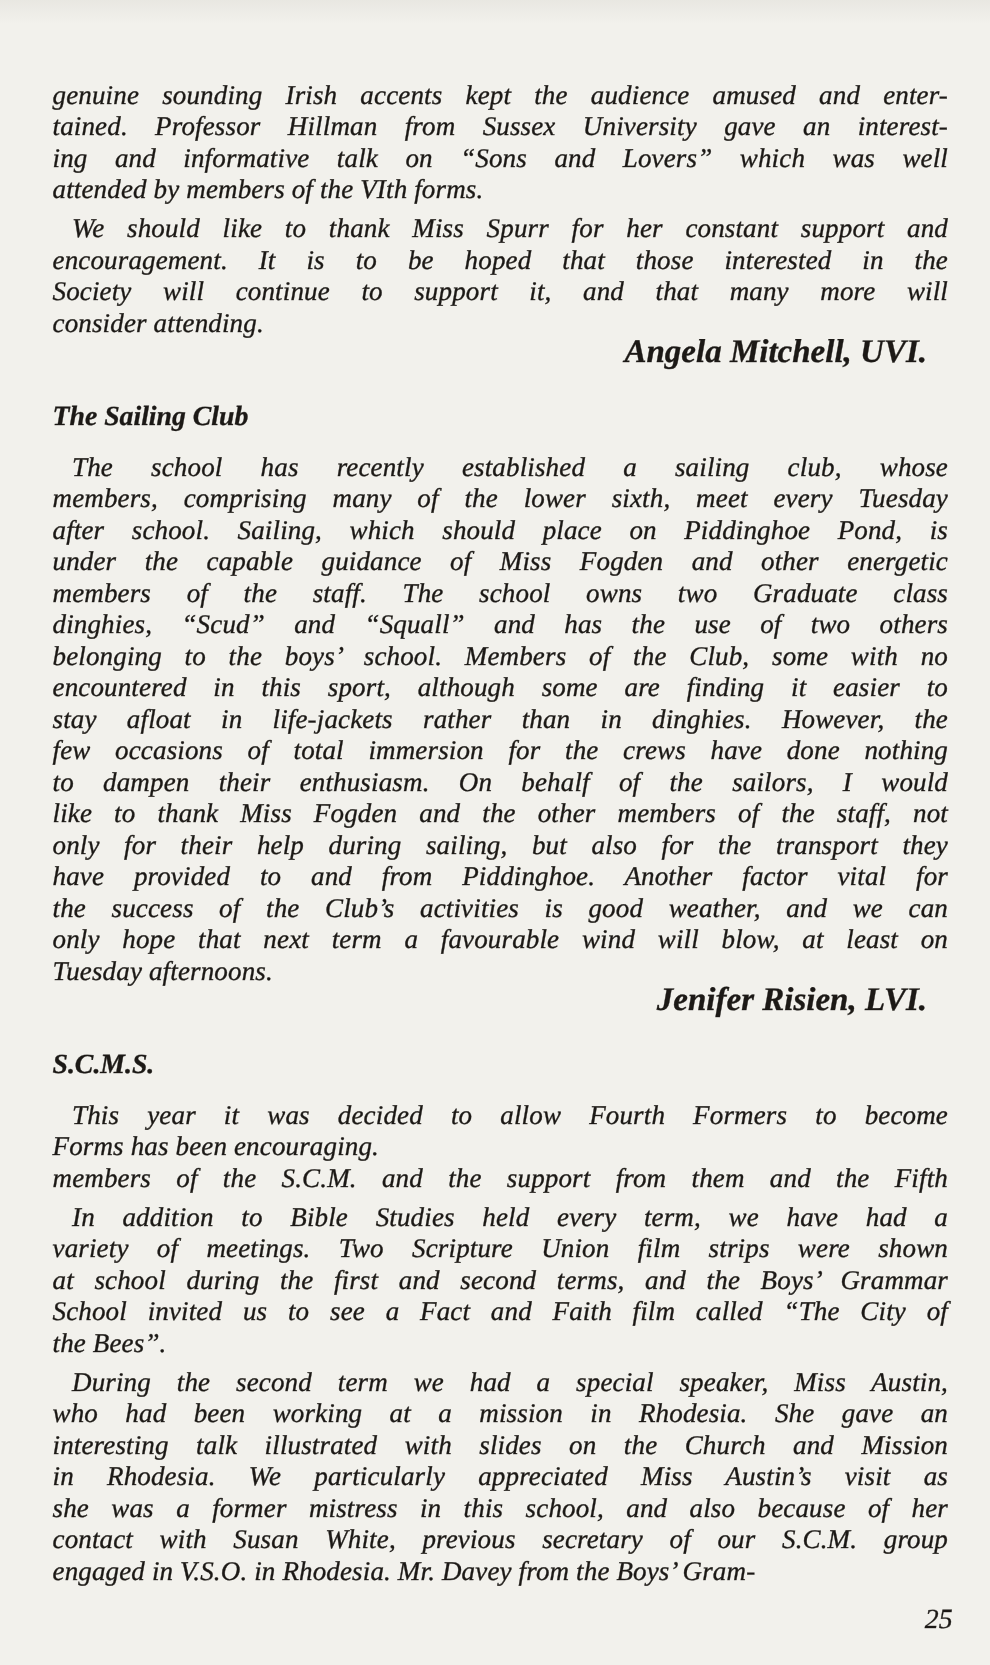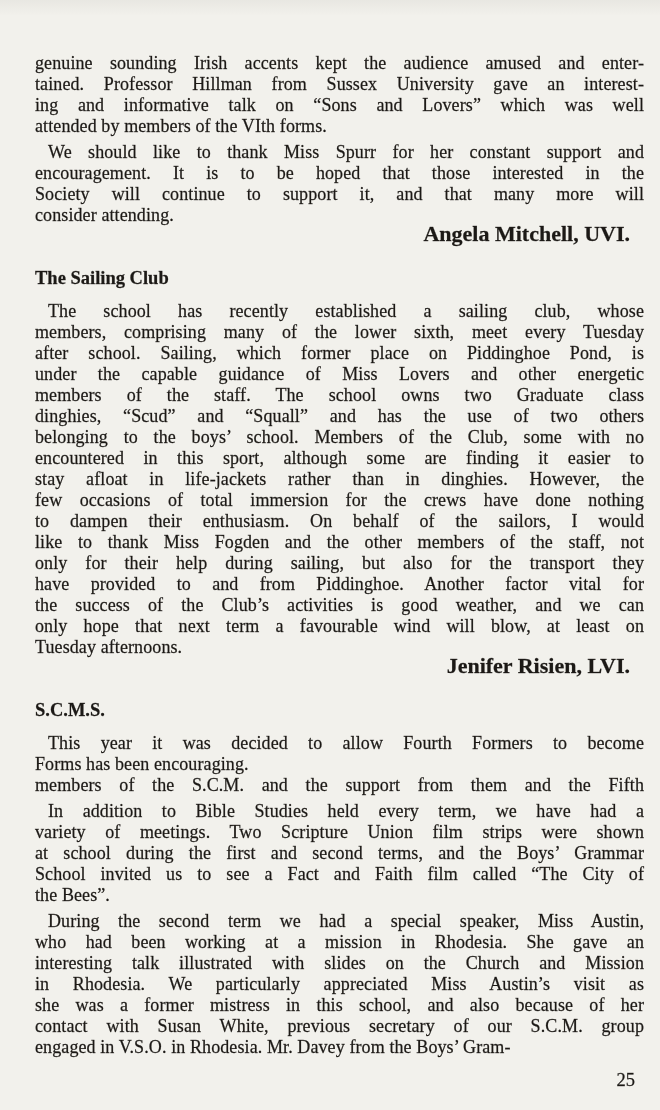--- a/index.html
+++ b/index.html
@@ -9,27 +9,28 @@
   html, body { margin: 0; padding: 0; }
   body {
     width: 660px; height: 1110px;
     background: var(--paper);
     overflow: hidden;
   }
   .page {
     position: relative;
     box-sizing: border-box;
     width: 660px; height: 1070px;
-    padding: 53px 16px 0 35px;
+    padding: 53px 28px 0 35px;
     background:
       linear-gradient(180deg, rgba(105,100,90,0.07), rgba(105,100,90,0) 16px),
       radial-gradient(130% 110% at 50% 45%, rgba(0,0,0,0) 72%, rgba(90,85,75,0.07) 100%),
       var(--paper);
     color: var(--ink);
     font-family: "Liberation Serif", "DejaVu Serif", serif;
+    font-style: italic;
     -webkit-text-stroke: 0.3px rgba(28,25,22,0.75);
   }
   .line {
     font-size: 18px;
     line-height: 21px;
     text-align: justify;
     text-align-last: justify;
     letter-spacing: 0.1px;
     white-space: normal;
   }
@@ -75,22 +76,22 @@
         <div class="line first">We should like to thank Miss Spurr for her constant support and</div>
         <div class="line">encouragement.  It is to be hoped that those interested in the</div>
         <div class="line">Society will continue to support it, and that many more will</div>
         <div class="line last">consider attending.</div>
       </div>
       <div class="signature">Angela Mitchell, UVI.</div>
       <div class="heading">The Sailing Club</div>
       <div class="para indent">
         <div class="line first">The school has recently established a sailing club, whose</div>
         <div class="line">members, comprising many of the lower sixth, meet every Tuesday</div>
-        <div class="line">after school.  Sailing, which former place on Piddinghoe Pond, is</div>
-        <div class="line">under the capable guidance of Miss Lovers and other energetic</div>
+        <div class="line">after school.  Sailing, which should place on Piddinghoe Pond, is</div>
+        <div class="line">under the capable guidance of Miss Fogden and other energetic</div>
         <div class="line">members of the staff.  The school owns two Graduate class</div>
         <div class="line">dinghies, “Scud” and “Squall” and has the use of two others</div>
         <div class="line">belonging to the boys’ school.  Members of the Club, some with no</div>
         <div class="line">encountered in this sport, although some are finding it easier to</div>
         <div class="line">stay afloat in life-jackets rather than in dinghies.  However, the</div>
         <div class="line">few occasions of total immersion for the crews have done nothing</div>
         <div class="line">to dampen their enthusiasm.  On behalf of the sailors, I would</div>
         <div class="line">like to thank Miss Fogden and the other members of the staff, not</div>
         <div class="line">only for their help during sailing, but also for the transport they</div>
         <div class="line">have provided to and from Piddinghoe.  Another factor vital for</div>

